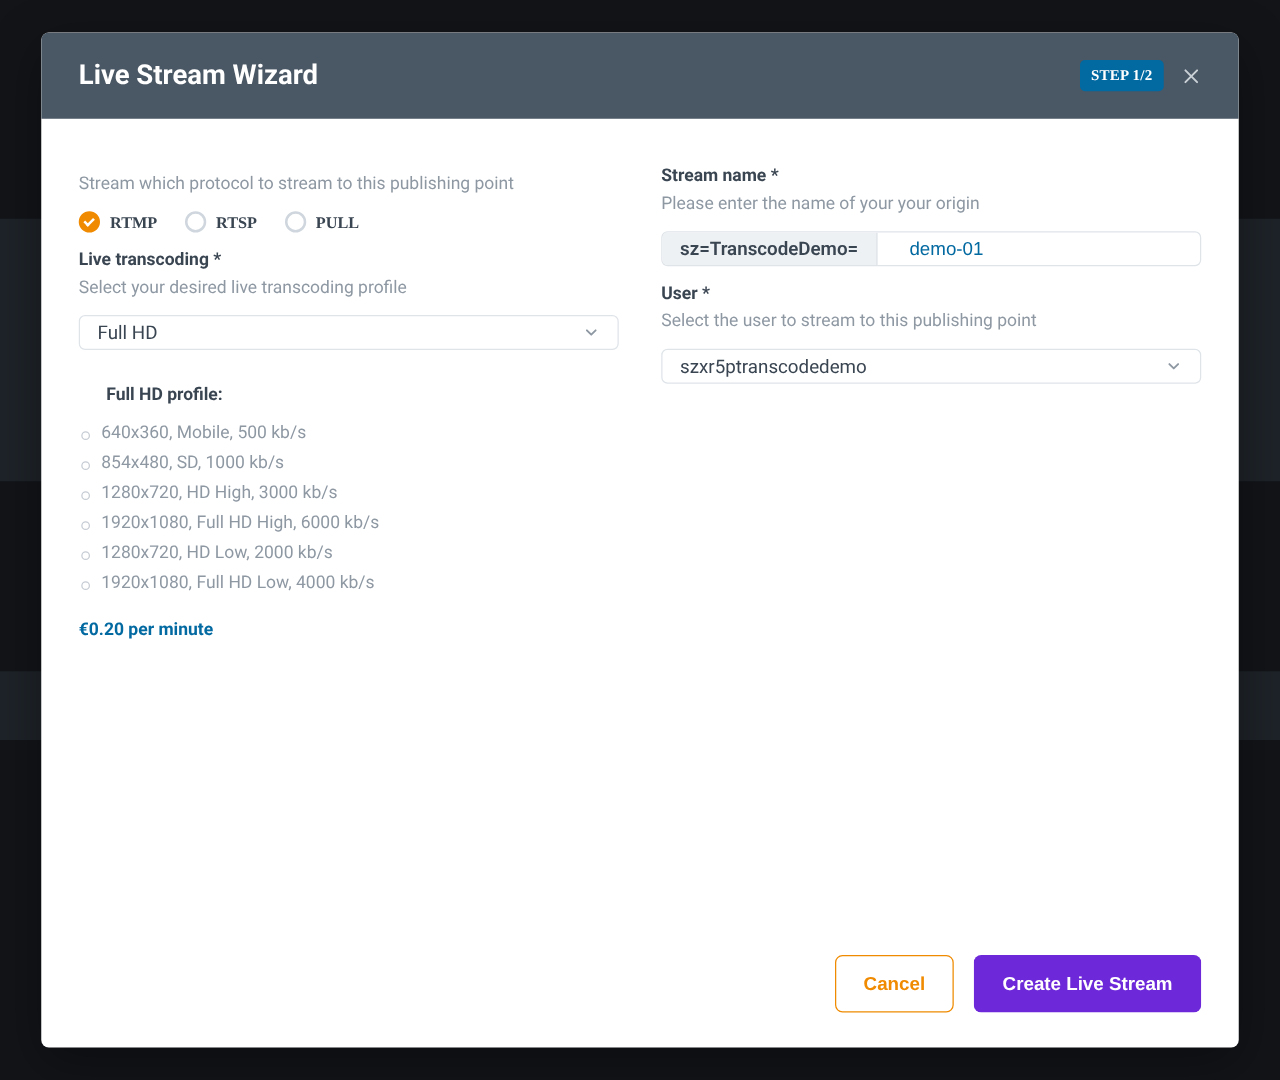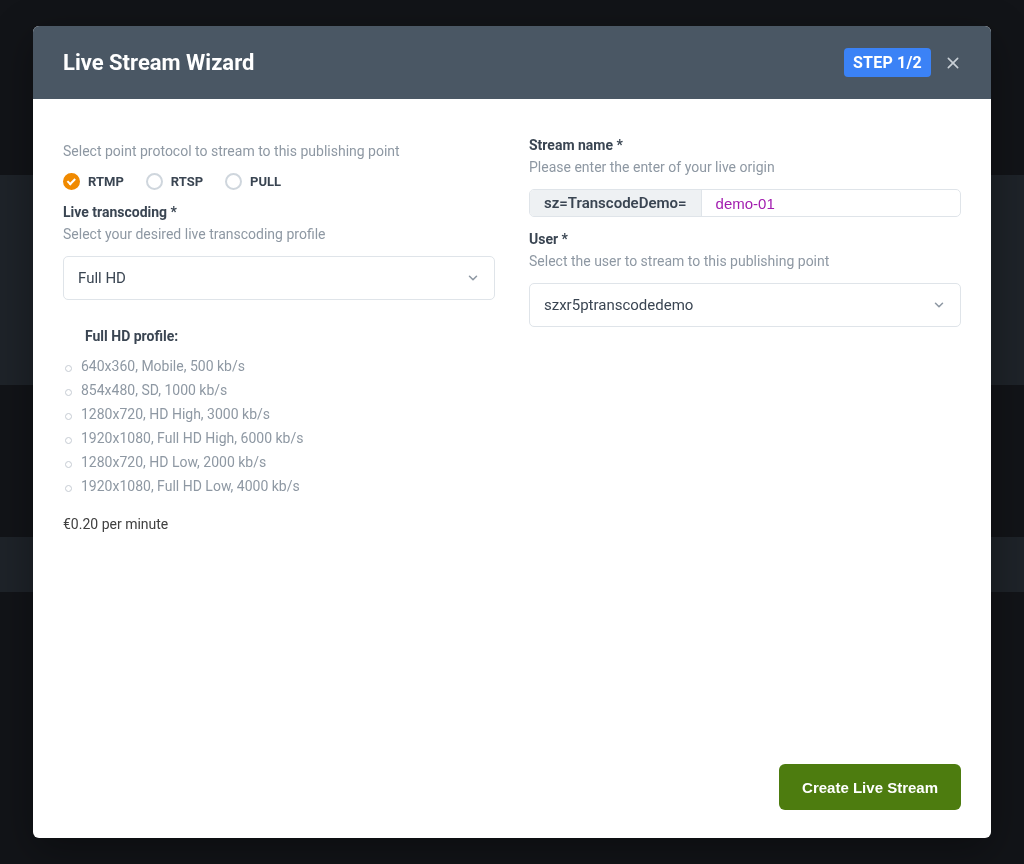--- a/index.html
+++ b/index.html
@@ -20,55 +20,56 @@
     background: #4a5764;
     color: #ffffff;
     padding: 22px 30px;
     display: flex;
     align-items: center;
     justify-content: space-between;
   }
   .modal-title { font-size: 22px; font-weight: 700; }
   .header-right { display:flex; align-items:center; gap:14px; }
   .step-badge {
-    background: #3b82f6;
+    background: #0369a1;
     color: #ffffff;
-    font-size: 16px;
+    font-size: 12px;
     font-weight: 700;
     padding: 5px 9px;
     border-radius: 4px;
     letter-spacing: .2px;
+    font-family: Liberation Serif, serif;
   }
   .close-icon { color: #c9d0d6; cursor: pointer; line-height: 1; }
   .close-icon svg { width: 16px; height: 16px; display:block; }
   .modal-body {
     flex: 1;
     padding: 38px 30px 20px 30px;
     display: flex;
     gap: 34px;
     color: #3a4552;
   }
   .col { flex: 1; min-width: 0; }
   .f-label { font-size: 14px; font-weight: 700; color: #3a4552; }
   .f-help { font-size: 14px; color: #8e98a3; margin-top: 6px; }
   .radio-row { display:flex; gap: 22px; margin-top: 14px; align-items:center; }
-  .radio { display:flex; align-items:center; gap:8px; font-size: 13px; font-weight: 700; color:#3a4552; cursor:pointer; }
+  .radio { display:flex; align-items:center; gap:8px; font-size: 13px; font-weight: 700; color:#3a4552; cursor:pointer;font-family:Liberation Serif, serif; }
   .radio-dot {
     width: 17px; height: 17px; border-radius: 50%;
     border: 2px solid #cfd6dd; display:inline-flex; align-items:center; justify-content:center;
     background:#fff;
   }
   .radio.checked .radio-dot { border-color: #f08a00; background:#f08a00; }
   .radio.checked .radio-dot::after { content:""; width:6px; height:3px; border-left:2px solid #fff; border-bottom:2px solid #fff; transform:rotate(-45deg) translate(0,-1px); }
   .block { margin-top: 14px; }
   .select {
     margin-top: 14px;
     border: 1px solid #dfe4e9;
     border-radius: 5px;
-    height: 44px;
+    height: 28px;
     padding: 0 14px;
     display:flex; align-items:center; justify-content:space-between;
     font-size: 15px; color:#3a4552; cursor:pointer;
     background:#fff;
   }
   .chevron { color:#8e98a3; }
   .chevron svg { width:14px; height:14px; display:block; }
   .input-combo {
     margin-top: 14px;
     display:flex;
@@ -81,45 +82,45 @@
   .input-prefix {
     background:#eef1f3;
     border-right:1px solid #dfe4e9;
     display:flex; align-items:center;
     padding: 0 14px;
     font-size:15px; font-weight:600; color:#3a4552;
     white-space:nowrap;
   }
   .input-text {
     border:none; outline:none;
-    flex:1; padding:0 14px;
-    font-size:15px; color:#a21caf;
+    flex:1; padding:0 26px;
+    font-size:15px; color:#0369a1;
     background:transparent;
   }
   .profile-head { font-size:14px; font-weight:700; margin-top:28px; color:#3a4552;padding-left:22px; }
   .profile-list { margin-top:10px; padding-left: 16px; }
   .profile-list li { list-style: none; position:relative; font-size:14px; color:#8e98a3; line-height:1; padding:5px 0 5px 2px;}
   .profile-list li::before { content:""; position:absolute; left:-14px; top:11px; width:5px; height:5px; border-radius:50%; border:1px solid #c6ccd3; }
-  .price { margin-top:18px; font-size:14px; font-weight:400; color:#404040; }
+  .price { margin-top:18px; font-size:14px; font-weight:700; color:#0369a1; }
   .modal-footer {
     padding: 18px 30px 28px 30px;
     display:flex; justify-content:flex-end; gap:16px;
   }
   .btn {
     height: 46px;
     padding: 0 22px;
     border-radius: 6px;
     font-size: 15px;
     font-weight: 700;
     cursor: pointer;
     border: 1px solid transparent;
     display:inline-flex; align-items:center; justify-content:center;
   }
   .btn-outline { background:#fff; color:#f08a00; border-color:#f08a00; }
-  .btn-primary { background:#4d7c0f; color:#fff;text-align:center; }
+  .btn-primary { background:#6d28d9; color:#fff;text-align:center; }
 </style>
 </head>
 <body>
 
 <div class="backdrop-strip" style="top:175px; height:210px;"></div>
 <div class="backdrop-strip" style="top:537px; height:55px;"></div>
 
 <div class="modal">
 
   <div class="modal-header">
@@ -132,21 +133,21 @@
             <line x1="19" y1="5" x2="5" y2="19"></line>
           </svg>
       </span>
     </div>
   </div>
 
   <div class="modal-body">
 
     <div class="col">
       <div>
-        <div class="f-help">Select point protocol to stream to this publishing point</div>
+        <div class="f-help">Stream which protocol to stream to this publishing point</div>
         <div class="radio-row">
           <label class="radio checked">
             <span class="radio-dot"></span>
             <span>RTMP</span>
           </label>
           <label class="radio">
             <span class="radio-dot"></span>
             <span>RTSP</span>
           </label>
           <label class="radio">
@@ -177,21 +178,21 @@
         <li>1920x1080, Full HD High, 6000 kb/s</li>
         <li>1280x720, HD Low, 2000 kb/s</li>
         <li>1920x1080, Full HD Low, 4000 kb/s</li>
       </ul>
       <div class="price">€0.20 per minute</div>
     </div>
 
     <div class="col">
       <div>
         <div class="f-label">Stream name *</div>
-        <div class="f-help">Please enter the enter of your live origin</div>
+        <div class="f-help">Please enter the name of your your origin</div>
         <div class="input-combo">
           <div class="input-prefix">sz=TranscodeDemo=</div>
           <input class="input-text" type="text" value="demo-01" style="">
         </div>
       </div>
 
       <div class="block">
         <div class="f-label">User *</div>
         <div class="f-help">Select the user to stream to this publishing point</div>
         <div class="select">
@@ -201,16 +202,17 @@
                 <polyline points="6 9 12 15 18 9"></polyline>
               </svg>
           </span>
         </div>
       </div>
     </div>
 
   </div>
 
   <div class="modal-footer">
+    <button class="btn btn-outline">Cancel</button>
     <button class="btn btn-primary">Create Live Stream</button>
   </div>
 
 </div>
 
 </body></html>

